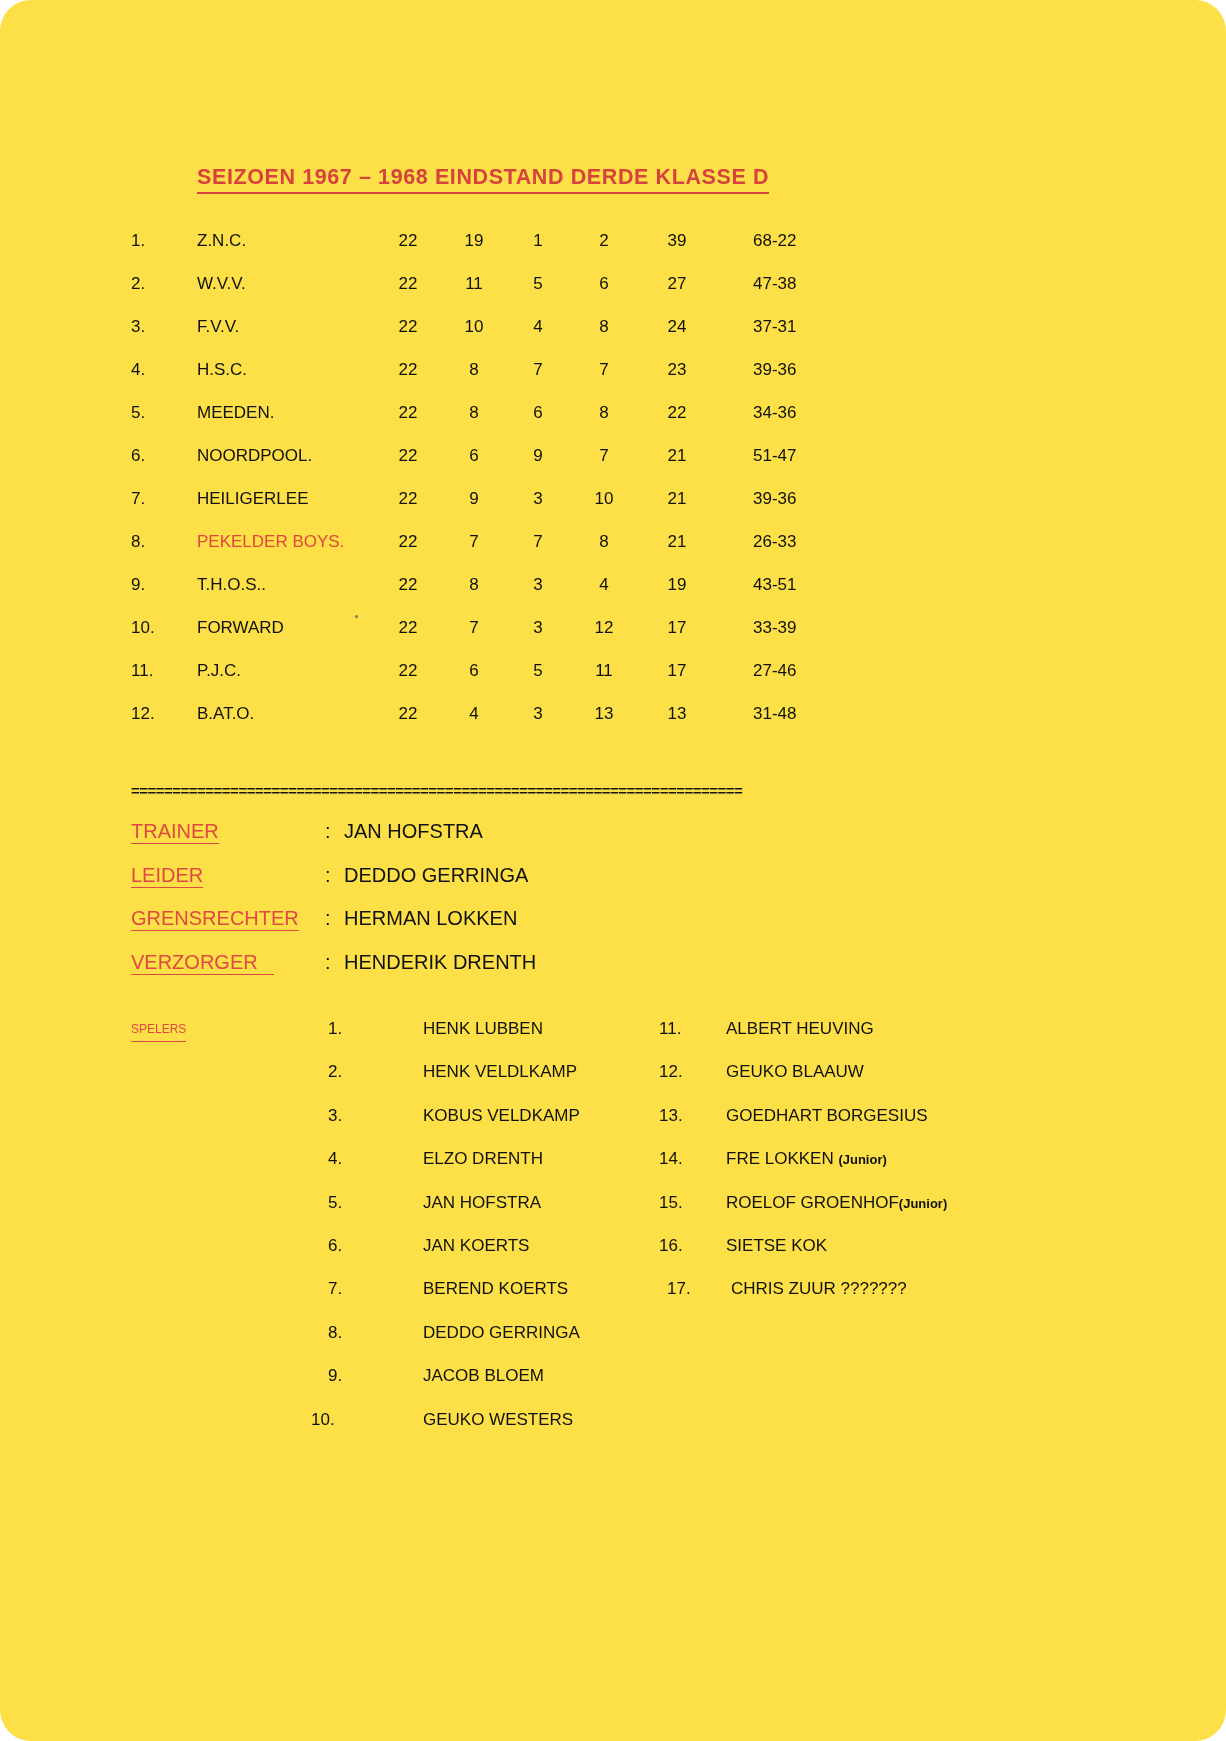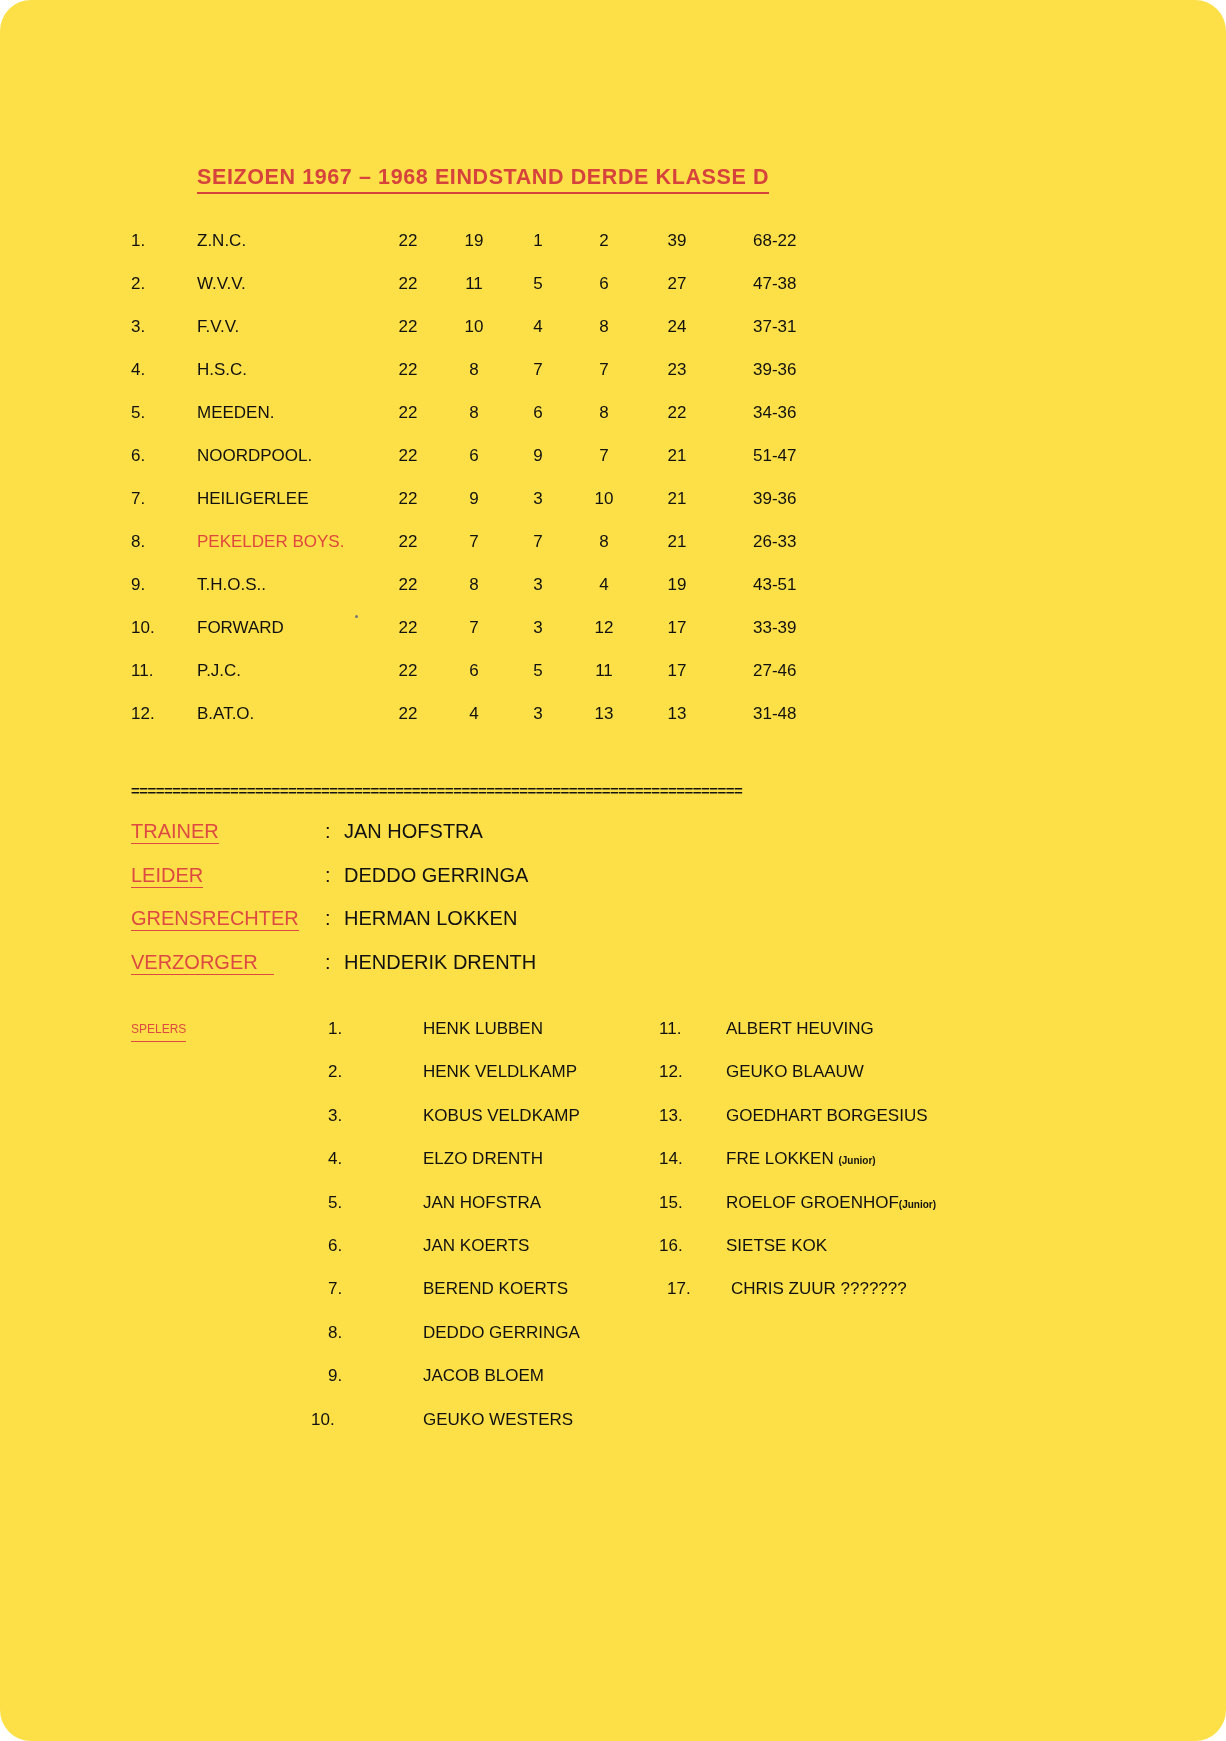--- a/index.html
+++ b/index.html
@@ -162,21 +162,21 @@
     white-space: nowrap;
     line-height: 24px;
   }
   .p-num-l  { left: 328px; width: 40px; text-align: left; }
   .p-name-l { left: 383px; margin-left: 40px; }
   .p-num-r  { left: 659px; width: 44px; text-align: left; }
   .p-name-r { left: 726px; }
   .p-num-r.indent-wide { left: 667px; }
   .p-name-r.indent-sp { left: 731px; }
   .junior {
-    font-size: 10px;
+    font-size: 13px;
     font-weight: bold;
   }
 </style>
 </head>
 <body>
 
 <div class="page">
 
   <div class="doc-title">SEIZOEN  1967 – 1968   EINDSTAND  DERDE  KLASSE  D</div>
 

